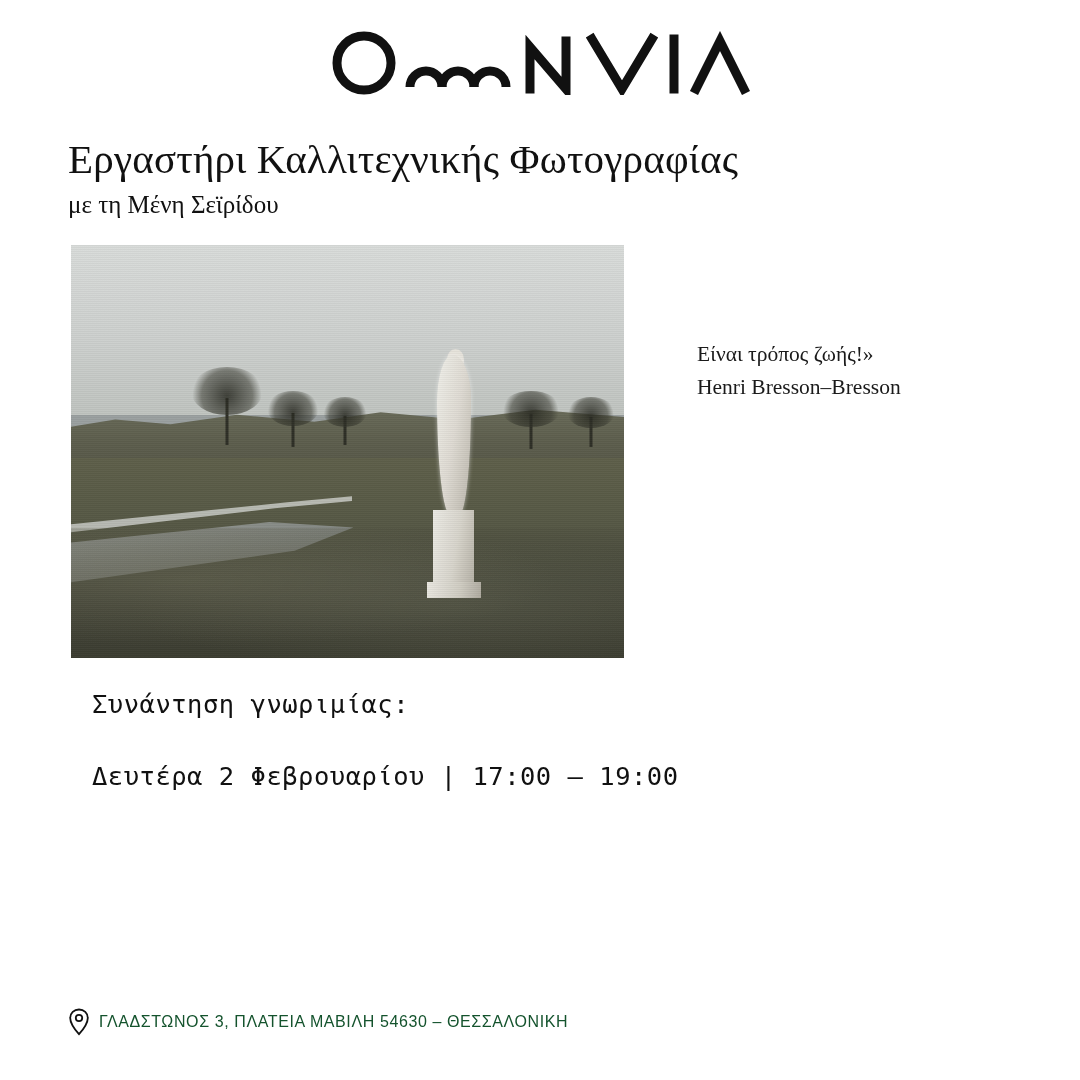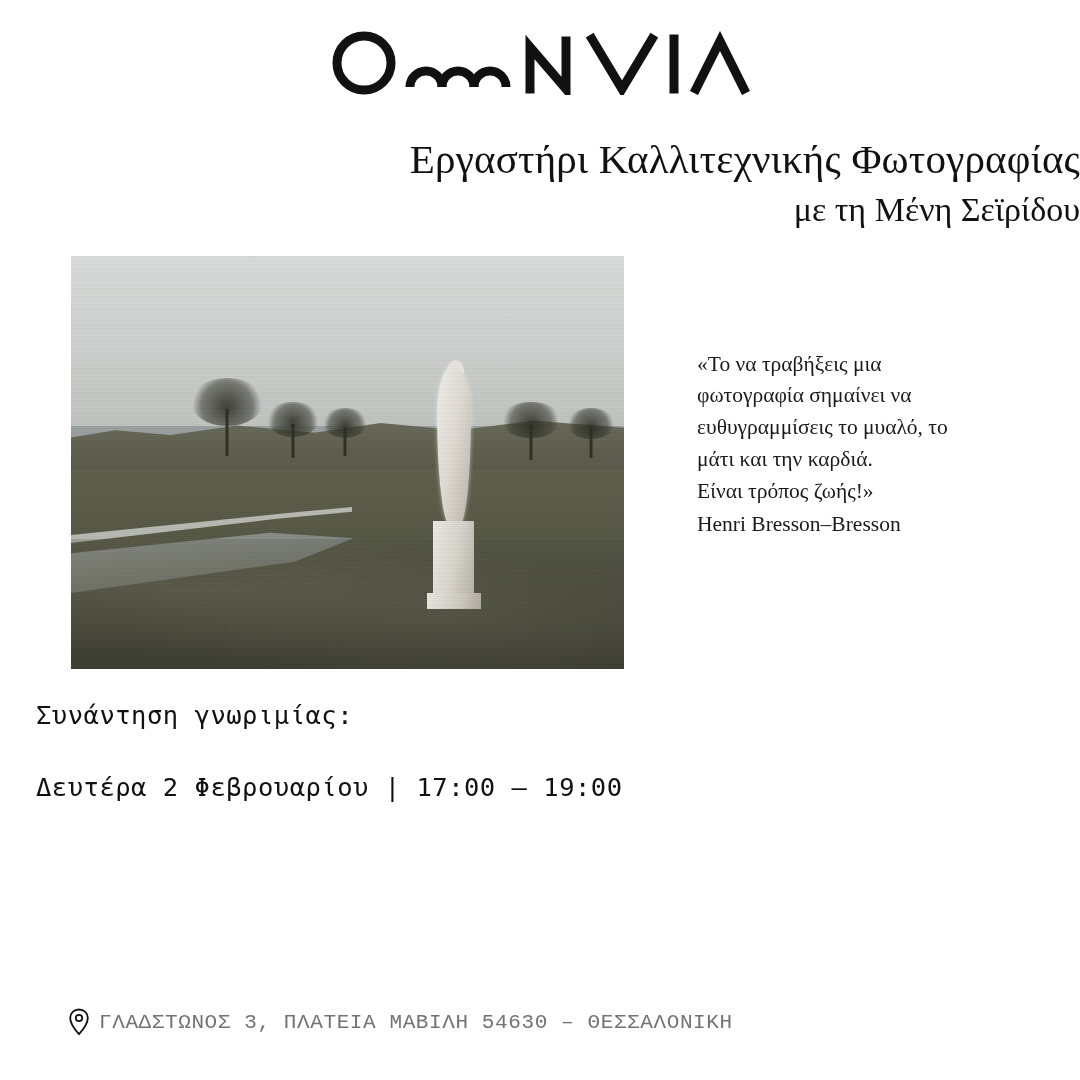--- a/index.html
+++ b/index.html
@@ -24,33 +24,32 @@
     align-items: center;
     padding-top: 36px;
     height: 90px;
     box-sizing: border-box;
   }
   .logo-svg { display: block; }
 
   
   .titles {
     padding: 48px 0 0 68px;
-    text-align: right;
   }
   .title-main {
     font-family: "Liberation Serif", serif;
     font-size: 41px;
     line-height: 1.05;
     font-weight: 400;
     letter-spacing: 0.2px;
     color: #111;
   }
   .title-sub {
     font-family: "Liberation Serif", serif;
-    font-size: 34px;
+    font-size: 25px;
     line-height: 1.2;
     font-weight: 400;
     margin-top: 9px;
     color: #111;
   }
 
   
   .middle {
     margin-top: 25px;
     padding-left: 71px;
@@ -217,21 +216,21 @@
     line-height: 1.47;
     color: #1a1a1a;
   }
   .quote .author {
     display: block;
     margin-top: 1px;
   }
 
   
   .schedule {
-    padding-left: 36px;
+    padding-left: 92px;
     margin-top: 27px;
     font-family: "DejaVu Sans Mono", monospace;
     color: #111;
   }
   .sched-line {
     font-size: 25.5px;
     line-height: 1.5;
     letter-spacing: 0.5px;
     white-space: pre;
   }
@@ -241,24 +240,24 @@
   .address {
     position: absolute;
     left: 68px;
     bottom: 44px;
     display: flex;
     align-items: center;
     gap: 9px;
   }
   .pin-icon { display: block; }
   .address-text {
-    font-family: Liberation Mono, monospace;
-    font-size: 21px;
+    font-family: Liberation Sans, sans-serif;
+    font-size: 16px;
     letter-spacing: 0.6px;
-    color: #737373;
+    color: #14532d;
     white-space: pre;
   }
 </style>
 </head>
 <body>
 
 <div class="logo-wrap">
   <svg class="logo-svg" width="420" height="64" viewBox="0 0 420 64" aria-label="OMNIA">
 
     <circle cx="34" cy="32" r="27" fill="none" stroke="#111" stroke-width="9"></circle>
@@ -304,21 +303,20 @@
       <div class="st-head"></div>
       <div class="st-body"></div>
       <div class="st-plinth"></div>
       <div class="st-base"></div>
     </div>
 
     <div class="ph-grain"></div>
   </div>
 
   <div class="quote">
-    <span>«Το να τραβήξεις μια φωτογραφία σημαίνει να ευθυγραμμίσεις το μυαλό, το μάτι και την καρδιά.</span>
     <span class="author">Είναι τρόπος ζωής!»</span>
     <span class="author">Henri Bresson–Bresson</span>
   </div>
 
 </div>
 
 <div class="schedule">
   <div class="sched-line">Συνάντηση γνωριμίας:</div>
   <div class="sched-gap"></div>
   <div class="sched-line">Δευτέρα 2 Φεβρουαρίου | 17:00 – 19:00</div>

